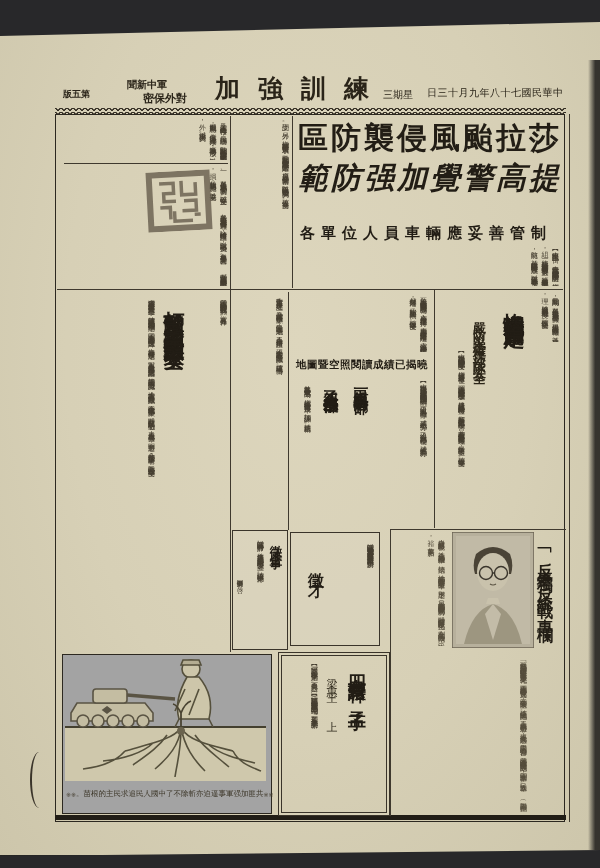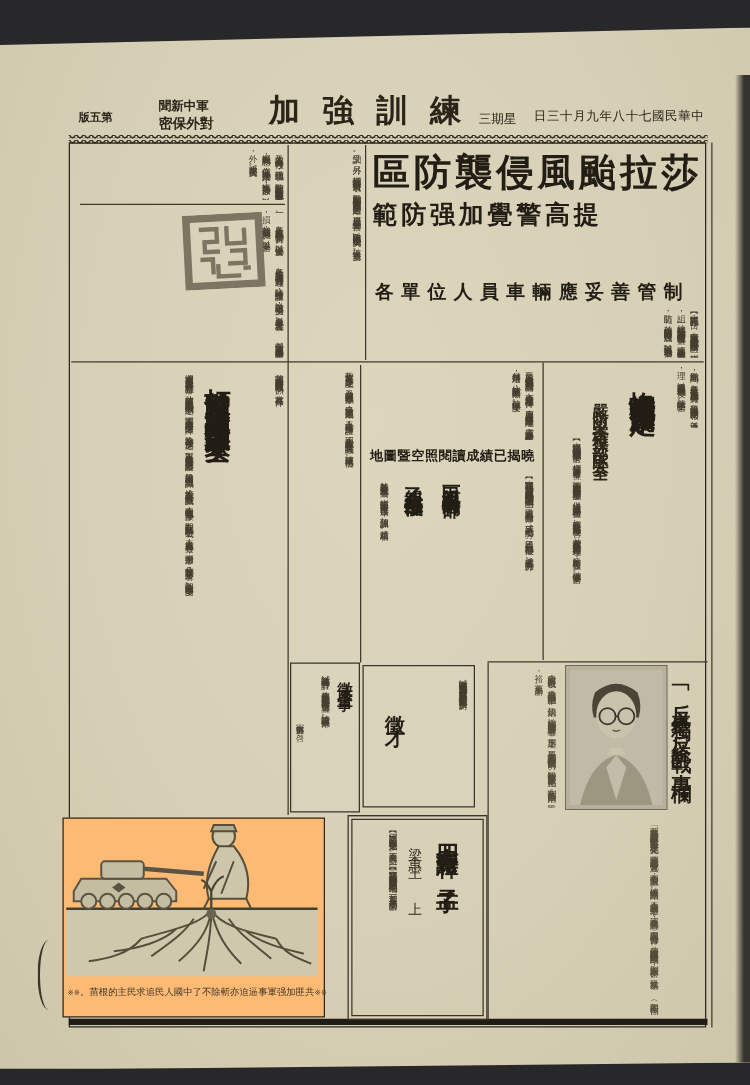--- a/index.html
+++ b/index.html
@@ -26,21 +26,21 @@
 
   <div class="abs paper"></div>
 
   <div class="abs" style="left:0;top:0;width:600px;height:40px;background:#28282a;clip-path:polygon(0 0,100% 0,100% 22px,0 36px);"></div>
   <div class="abs" style="left:0;top:846px;width:600px;height:22px;background:#28282a;clip-path:polygon(0 10px,100% 4px,100% 100%,0 100%);"></div>
   <div class="abs" style="left:588px;top:60px;width:12px;height:790px;background:linear-gradient(90deg,transparent,#35332e 60%);"></div>
 
   <div class="abs" style="left:55px;top:70px;width:511px;height:40px;">
     <span class="abs mast" style="left:8px;top:18px;font-size:9px;font-weight:bold;">版五第</span>
     <span class="abs mast" style="left:72px;top:8px;font-size:10px;font-weight:bold;">聞新中軍</span>
-    <span class="abs mast" style="left:72px;top:21px;font-size:11px;font-weight:bold;">密保外對</span>
+    <span class="abs mast" style="left:88px;top:21px;font-size:11px;font-weight:bold;">密保外對</span>
     <span class="abs mast" style="left:160px;top:2px;font-size:25px;letter-spacing:18px;font-weight:bold;">加強訓練</span>
     <span class="abs mast" style="left:328px;top:18px;font-size:10px;font-family:Liberation Mono, monospace;">三期星</span>
     <span class="abs mast" style="left:372px;top:16px;font-size:10px;letter-spacing:.5px;">日三十月九年八十七國民華中</span>
   </div>
 
   <div class="abs wavy" style="left:55px;top:108px;width:511px;"></div>
   <div class="abs wavy" style="left:55px;top:112px;width:511px;"></div>
 
   <div class="abs frame" style="left:55px;top:114px;width:508px;height:706px;"></div>
   <div class="abs rule" style="left:569px;top:114px;width:1px;height:708px;"></div>
@@ -55,21 +55,21 @@
     <rect x="4" y="3" width="58" height="54" fill="none" stroke="#6e6454" stroke-width="6"></rect>
     <path d="M14 12 h14 v10 h-10 v8 h12 M36 10 v14 h14 v-12 M38 30 h12 v10 h-14 M14 36 h10 v12 M28 40 v10 h18 M48 44 h6" fill="none" stroke="#6e6454" stroke-width="3.5"></path>
   </svg>
 
   <div class="abs rule" style="left:230px;top:116px;width:1px;height:536px;"></div>
   <div class="abs rule" style="left:292px;top:116px;width:1px;height:172px;"></div>
 
   <div class="abs vt body-txt" style="left:234px;top:118px;width:56px;height:168px;">受訓。另外，指揮部有關單位日前表示：颱風期間各單位應注意電源門窗之固定，屋頂器材妥善綑紮，以防強風吹襲造成損失，確保人員安全。</div>
 
   <div class="abs hd" style="left:298px;top:118px;width:264px;font-size:30px;letter-spacing:3px;white-space:nowrap;">區防襲侵風颱拉莎</div>
-  <div class="abs hd" style="left:298px;top:158px;width:264px;font-size:20px;letter-spacing:3px;white-space:nowrap;">範防强加覺警高提</div>
+  <div class="abs hd" style="left:298px;top:158px;width:264px;font-size:30px;letter-spacing:3px;white-space:nowrap;font-style:italic;">範防强加覺警高提</div>
   <div class="abs hd" style="left:300px;top:224px;font-size:15px;letter-spacing:6px;white-space:nowrap;">各單位人員車輛應妥善管制</div>
   <div class="abs vt body-txt" style="left:298px;top:246px;width:262px;height:40px;">【本報訊】昨（十二）日，中度颱風莎拉挾帶強風豪雨侵襲本防區，指揮部已成立防颱救災小組，統一指揮監督協調各項防颱救災事宜，籲請各單位提高警覺，加強防範，並按規定時限回報災害狀況，以確保人員裝備安全。</div>
 
   <div class="abs rule" style="left:57px;top:289px;width:506px;height:1px;"></div>
 
   <div class="abs rule" style="left:434px;top:290px;width:1px;height:238px;"></div>
   <div class="abs vt body-txt" style="left:438px;top:292px;width:122px;height:50px;">颱風期間，各單位日夜值勤人員應提高警覺，發現災害徵候立即回報，並迅速處理，以將損害減至最低程度，確保防區安全。</div>
   <div class="abs vt hd" style="left:500px;top:296px;font-size:21px;letter-spacing:1.5px;height:226px;">恪遵械彈管制庫儲規定</div>
   <div class="abs vt" style="left:470px;top:312px;font-size:13px;letter-spacing:5.5px;height:200px;color:#2c2619;font-weight:bold;">嚴防災害確保部隊安全</div>
   <div class="abs vt body-txt" style="left:436px;top:348px;width:30px;height:172px;">【本報訊】械彈庫儲管理事關部隊安全，指揮部日前通令各單位：彈藥庫內之彈藥應按規定整理疊放，保持通風乾燥並隨時檢查；如有缺失之單位應迅即改善；若有窳劣彈藥應立即呈報處理，嚴防災害發生，確保庫儲安全。</div>
@@ -93,21 +93,21 @@
     <div class="abs vt hd" style="left:34px;top:4px;font-size:12.5px;letter-spacing:4px;height:110px;">徵才啓事</div>
     <div class="abs vt body-txt" style="left:10px;top:4px;width:22px;height:110px;">誠徵防區具有會計、伙房專才之戰士（役期尚有一年以上適宜）。請洽軍官俱樂部。</div>
     <div class="abs vt" style="left:2px;top:44px;font-size:6.5px;height:70px;color:#453e30;">軍官俱樂部　啓</div>
   </div>
 
   <div class="abs vt hd" style="left:160px;top:294px;font-size:21px;letter-spacing:3px;height:340px;">打擊國軍形象卽爲摧毀國家安全</div>
   <div class="abs vt body-txt" style="left:64px;top:294px;width:92px;height:352px;">邇來國軍形象屢遭不肖人士惡意打擊，致使國軍成員陷入困擾與低潮之中。國軍安全亦為國家安全之保障，無論在任何狀況之下，對軍人之尊敬與對軍事設施之維護，均是國民應有之認識。惟少數有心人士藉故詆毀，企圖醜化國軍形象，即在藉此打擊民心士氣。吾人應提高警覺，明辨是非，凡打擊國軍形象者，即為摧毀國家安全。</div>
   <div class="abs vt body-txt" style="left:198px;top:294px;width:30px;height:352px;">我國軍人得到民眾的愛戴並非偶然，當有其條件。</div>
   <div class="abs vt body-txt" style="left:236px;top:292px;width:48px;height:234px;">數十年來軍人形象之建立，乃全體官兵犧牲奉獻、愛民助民之成果，吾人自當珍惜維護，絕不容少數有心人士惡意詆毀，破壞軍民感情。</div>
 
-  <div class="abs frame" style="left:50px;top:654px;width:208px;height:158px;background:#fdba74;">
+  <div class="abs frame" style="left:62px;top:654px;width:208px;height:158px;background:#a3a3a3;">
     <svg viewBox="0 0 205 128" style="width:205px;height:128px;display:block;">
 
       <line x1="2" y1="72" x2="203" y2="72" stroke="#44402f" stroke-width="2"></line>
       <rect x="2" y="73" width="201" height="53" fill="#cfc8ac"></rect>
 
       <g stroke="#5a5444" fill="#c4bda2" stroke-width="1.6">
         <path d="M8 58 L14 48 L82 48 L90 58 L90 66 L8 66 Z"></path>
         <rect x="30" y="34" width="34" height="14" rx="3"></rect>
         <path d="M64 40 L112 44" stroke-width="3.5" fill="none"></path>
         <circle cx="20" cy="66" r="6"></circle>

